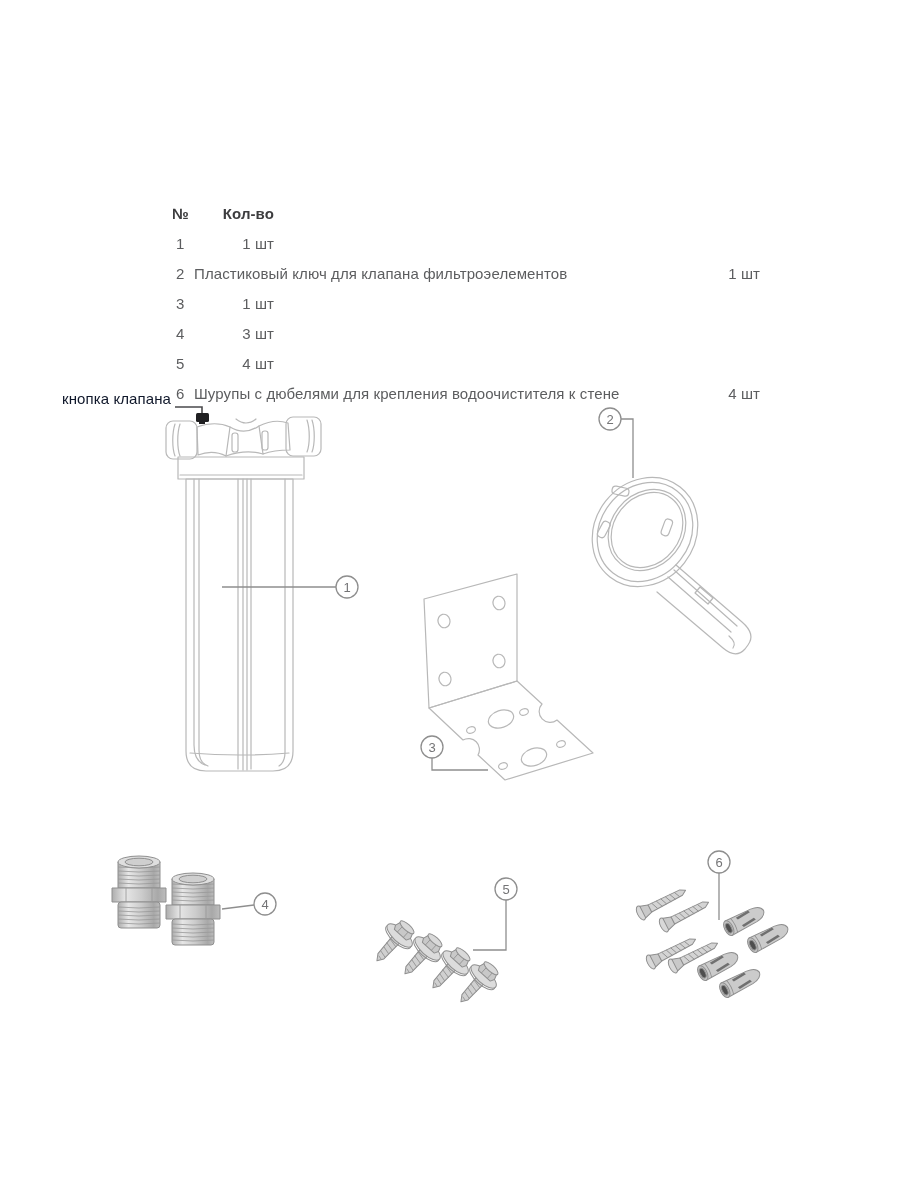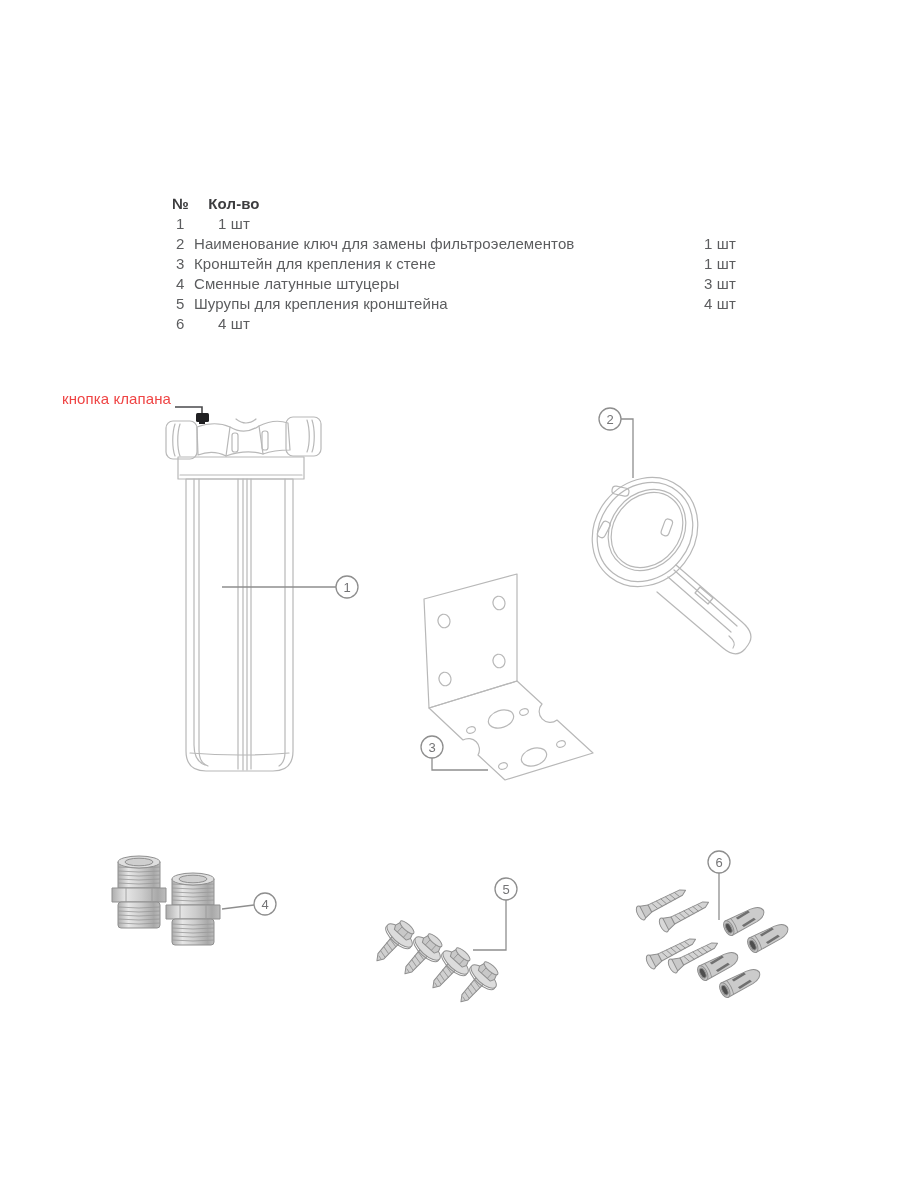--- a/index.html
+++ b/index.html
@@ -8,23 +8,23 @@
     font-family:"Liberation Sans", sans-serif; overflow:hidden;
   }
   
   .parts-table { position:absolute; left:172px; top:194px; width:588px; }
   .t-head, .t-row { display:flex; align-items:baseline; line-height:20px; font-size:15px; letter-spacing:0.1px; }
   .t-head { font-weight:700; color:#3d3d3f; }
   .t-row  { color:#5c5d5f; }
   .c-num  { width:22px; flex:0 0 22px; }
   .t-row .c-num { padding-left:4px; width:18px; flex:0 0 18px; }
   .c-name { flex:1 1 auto; }
-  .c-qty  { flex:0 0 80px; text-align:center; }
+  .c-qty  { flex:0 0 80px; text-align:right;margin-top:10px; }
   
-  .valve-label { position:absolute; left:62px; top:390px; font-size:15px; color:#ef4444; letter-spacing:0.1px; }
+  .valve-label { position:absolute; left:62px; top:390px; font-size:15px; color:#0f172a; letter-spacing:0.1px; }
   svg.diagram { position:absolute; left:0; top:0; width:900px; height:1200px; }
   .lineart { stroke:#b8b8b8; fill:none; stroke-width:1.2; stroke-linejoin:round; stroke-linecap:round; }
   .leader  { stroke:#8e8e8e; fill:none; stroke-width:1.3; }
   .co-circle { fill:#ffffff; stroke:#8e8e8e; stroke-width:1.3; }
   .co-num { font-family:"Liberation Sans", sans-serif; font-size:13px; fill:#747476; text-anchor:middle; }
   .hw { stroke:#8f8f8f; stroke-width:1; stroke-linejoin:round; }
 </style>
 </head>
 <body>
 
@@ -34,40 +34,38 @@
     <div class="t-head">
       <span class="c-num">№</span>
       <span class="c-qty">Кол-во</span>
     </div>
     <div class="t-row">
       <span class="c-num">1</span>
       <span class="c-qty">1 шт</span>
     </div>
     <div class="t-row">
       <span class="c-num">2</span>
-      <span class="c-name">Наименование ключ для замены фильтроэелементов</span>
+      <span class="c-name">Пластиковый ключ для клапана фильтроэелементов</span>
       <span class="c-qty">1 шт</span>
     </div>
     <div class="t-row">
       <span class="c-num">3</span>
-      <span class="c-name">Кронштейн для крепления к стене</span>
       <span class="c-qty">1 шт</span>
     </div>
     <div class="t-row">
       <span class="c-num">4</span>
-      <span class="c-name">Сменные латунные штуцеры</span>
       <span class="c-qty">3 шт</span>
     </div>
     <div class="t-row">
       <span class="c-num">5</span>
-      <span class="c-name">Шурупы для крепления кронштейна</span>
       <span class="c-qty">4 шт</span>
     </div>
     <div class="t-row">
       <span class="c-num">6</span>
+      <span class="c-name">Шурупы с дюбелями для крепления водоочистителя к стене</span>
       <span class="c-qty">4 шт</span>
     </div>
   </div>
 
   <div class="valve-label">кнопка клапана</div>
 
   <svg class="diagram" viewBox="0 0 900 1200">
     <defs>
       <linearGradient id="metal" x1="0" y1="0" x2="1" y2="0">
         <stop offset="0" stop-color="#adadad"></stop>

